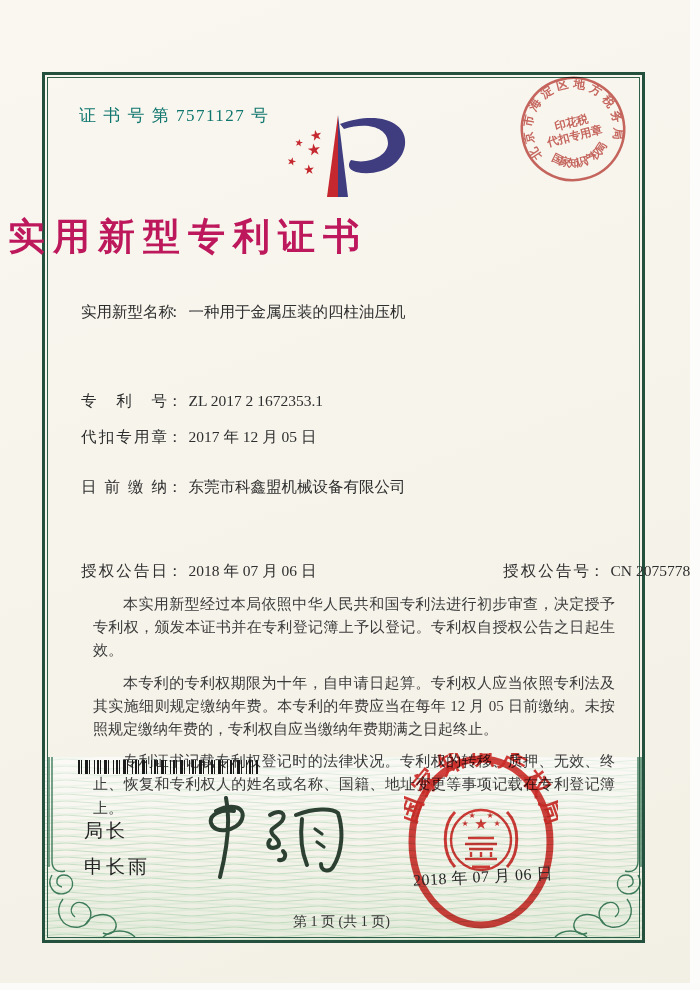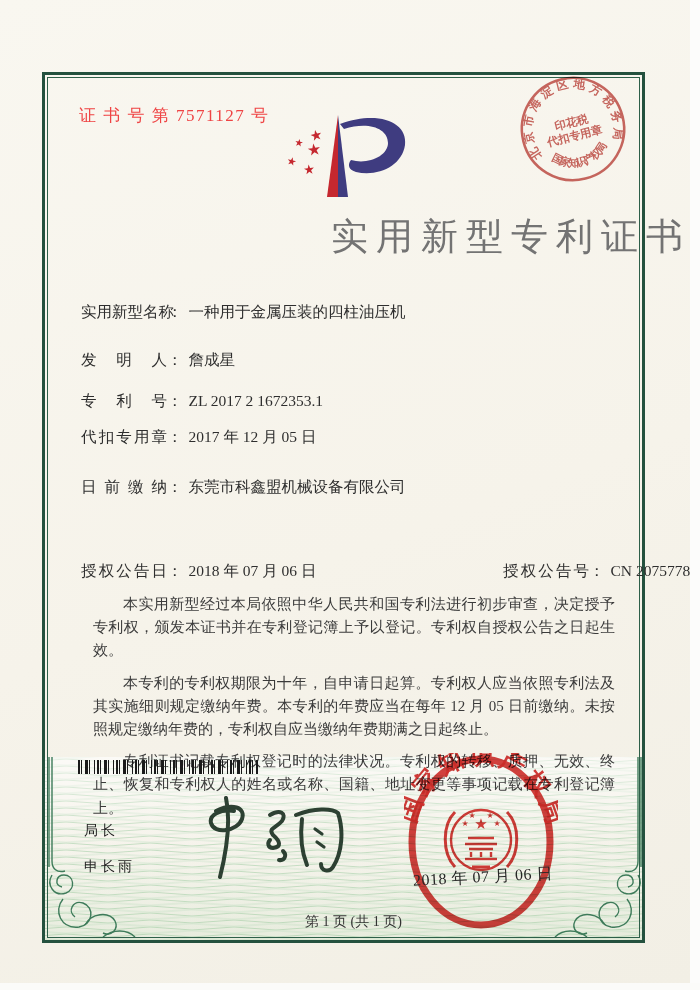--- a/index.html
+++ b/index.html
@@ -20,26 +20,26 @@
   .frame{
     position:absolute;left:42px;top:72px;width:603px;height:871px;
     border:3px solid #24513e;box-sizing:border-box;
   }
   .frame-inner{
     position:absolute;left:2px;top:2px;right:2px;bottom:2px;
     border:1px solid #2e5f49;
   }
   .cert-number{
     position:absolute;left:79px;top:104px;
-    font-size:17px;color:#ef4444;letter-spacing:1.5px;
+    font-size:17px;color:#0f766e;letter-spacing:1.5px;
   }
   .logo{position:absolute;left:286px;top:103px;width:148px;height:100px;}
   .title{
-    position:absolute;left:0;top:212px;width:691px;text-align:right;
-    font-size:37px;font-weight:400;color:#737373;letter-spacing:8px;
+    position:absolute;left:0;top:212px;width:691px;text-align:left;
+    font-size:37px;font-weight:700;color:#be185d;letter-spacing:8px;
     text-indent:8px;
   }
   .fields{position:absolute;left:0;top:0;width:700px;height:600px;font-size:15.5px;color:#2e2e2e;}
   .frow{position:absolute;left:81px;white-space:nowrap;line-height:22px;}
   .flabel{display:inline-block;width:86px;text-align:justify;text-align-last:justify;}
   .fcolon{display:inline-block;margin-right:6px;}
   .fvalue{display:inline-block;text-align:right;}
   .addr-val{display:inline-block;vertical-align:top;}
   .addr-val span{display:block;line-height:23px;}
   .grant-group{position:absolute;left:390px;top:0;white-space:nowrap;margin-left:32px;}
@@ -55,32 +55,32 @@
     background:
       repeating-linear-gradient(90deg,
         #1a1a1a 0 2px,transparent 2px 3px,
         #1a1a1a 3px 4px,transparent 4px 7px,
         #1a1a1a 7px 10px,transparent 10px 11px,
         #1a1a1a 11px 12px,transparent 12px 16px,
         #1a1a1a 16px 17px,transparent 17px 19px);
   }
   .director{
     position:absolute;left:84px;top:813px;
-    font-size:14px;color:#222;letter-spacing:3px;line-height:36px;
+    font-size:19px;color:#222;letter-spacing:3px;line-height:36px;
   }
   .director div{white-space:nowrap;}
   .signature{position:absolute;left:190px;top:795px;width:165px;height:85px;}
   .seal{position:absolute;left:404px;top:753px;width:154px;height:180px;mix-blend-mode:multiply;}
   .seal-date{
     position:absolute;left:406px;top:867px;width:154px;text-align:center;
     font-size:16px;color:#262626;transform:rotate(-3deg);
     letter-spacing:.5px;white-space:nowrap;
   }
   .footer{
-    position:absolute;left:52px;top:913px;width:603px;text-align:center;
+    position:absolute;left:40px;top:913px;width:603px;text-align:center;
     font-size:14px;color:#333;
   }
   .tax-stamp{
     position:absolute;left:514px;top:70px;width:118px;height:118px;
     transform:rotate(-14deg);opacity:.88;mix-blend-mode:multiply;
   }
   .edge-right{position:absolute;left:690px;top:0;width:10px;height:990px;background:#fcfcfb;}
   .edge-bottom{position:absolute;left:0;top:983px;width:700px;height:7px;background:#fbfbf9;}
 </style>
 </head>
@@ -139,23 +139,20 @@
       <text x="6" y="62" font-size="11" transform="rotate(14 6 57)">★</text>
       <text x="23" y="71" font-size="13" transform="rotate(-6 23 66)">★</text>
     </g>
   </svg>
 
   <div class="title">实用新型专利证书</div>
 
   <div class="fields">
     <div class="frow" style="top:301px">
       <span class="flabel">实用新型名称</span><span class="fcolon">：</span><span class="fvalue">一种用于金属压装的四柱油压机</span>
-    </div>
-    <div class="frow" style="top:349px">
-      <span class="flabel">发明人</span><span class="fcolon">：</span><span class="fvalue">詹成星</span>
     </div>
     <div class="frow" style="top:390px">
       <span class="flabel">专利号</span><span class="fcolon">：</span><span class="fvalue">ZL 2017 2 1672353.1</span>
     </div>
     <div class="frow" style="top:426px">
       <span class="flabel">代扣专用章</span><span class="fcolon">：</span><span class="fvalue">2017 年 12 月 05 日</span>
     </div>
     <div class="frow" style="top:476px">
       <span class="flabel">日前缴纳</span><span class="fcolon">：</span><span class="fvalue">东莞市科鑫盟机械设备有限公司</span>
     </div>

